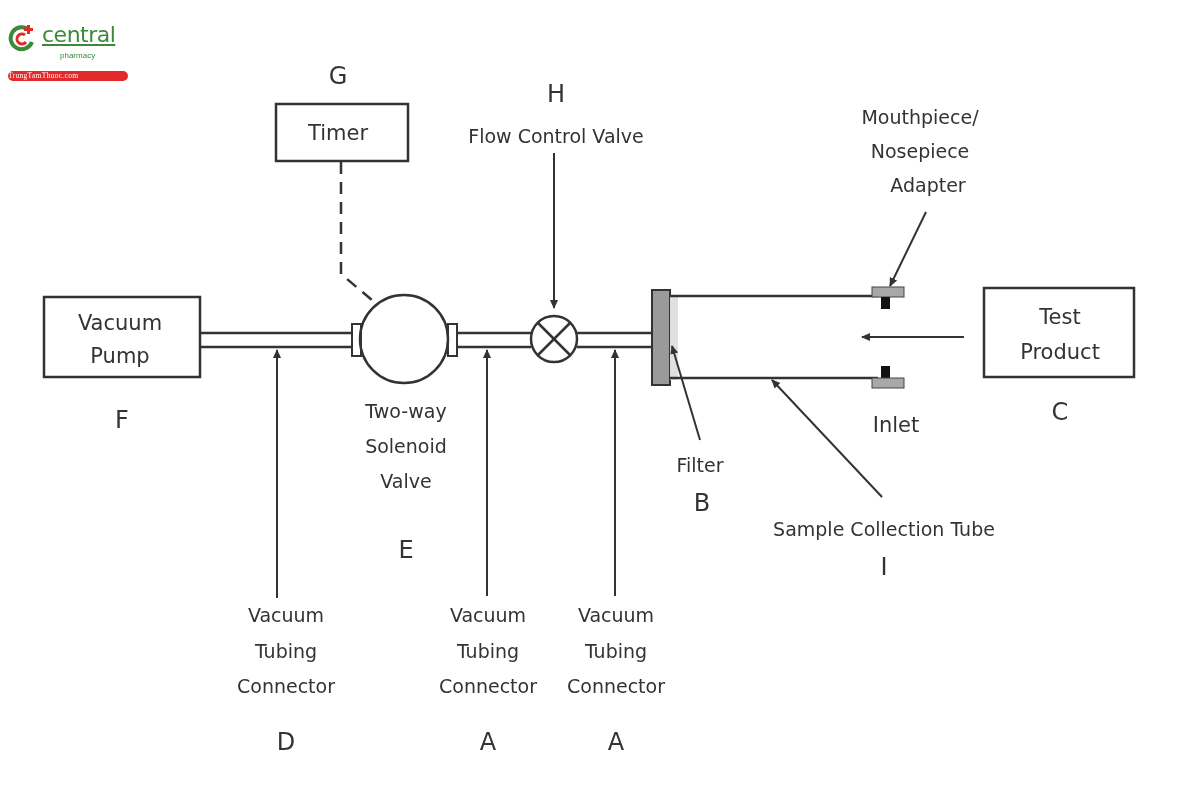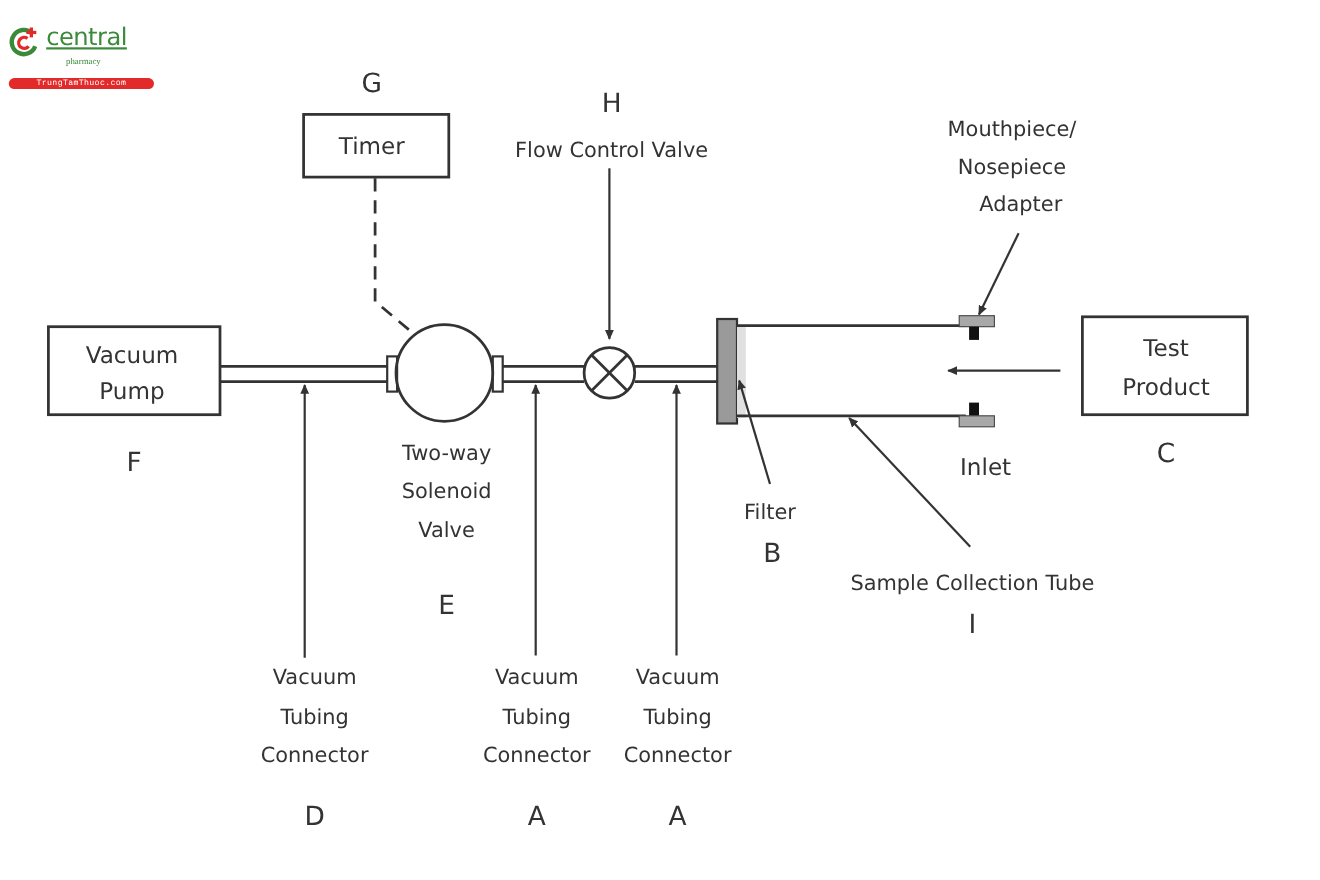--- a/index.html
+++ b/index.html
@@ -8,25 +8,25 @@
     #diagram { position: absolute; left: 0; top: 0; }
     .lbl { font-family: "DejaVu Sans", sans-serif; fill: #333333; font-size: 19px; }
     .letter { font-size: 24px; }
     .boxtxt { font-size: 21px; }
     .stroke { stroke: #333333; fill: none; }
     
     .logo { position: absolute; left: 6px; top: 22px; width: 125px; height: 60px; }
     .logo-ring { position: absolute; left: 2px; top: 2px; width: 28px; height: 28px; }
     .logo-name { position: absolute; left: 36px; top: 0px; font-family: "DejaVu Sans", sans-serif;
                  font-size: 22px; color: #3a8a3a; letter-spacing: -0.5px; text-decoration: underline; }
-    .logo-sub { position: absolute; left: 54px; top: 29px; font-family: Liberation Serif, serif;
+    .logo-sub { position: absolute; left: 54px; top: 29px; font-family: Liberation Sans, sans-serif;
                 font-size: 8px; color: #3a8a3a; }
-    .logo-bar { position: absolute; left: 2px; top: 49px; width: 132px; height: 10px;
+    .logo-bar { position: absolute; left: 2px; top: 49px; width: 120px; height: 10px;
                 background: #e22a2a; border-radius: 5px; color: #ffffff; font-size: 7.5px;
-                font-family: Liberation Mono, monospace; text-align: center; line-height: 10px;
+                font-family: Liberation Serif, serif; text-align: left; line-height: 10px;
                 letter-spacing: 0.3px; }
   </style>
 </head>
 <body>
 
 <div class="logo">
   <svg class="logo-ring" viewBox="0 0 28 28">
     <path d="M21 6 A11 11 0 1 0 24 18" stroke="#3a8a3a" stroke-width="4" fill="none"></path>
     <path d="M17 11 A5 5 0 1 0 18 18" stroke="#e22a2a" stroke-width="3" fill="none"></path>
     <rect x="19" y="1" width="3" height="9" fill="#e22a2a"></rect>

